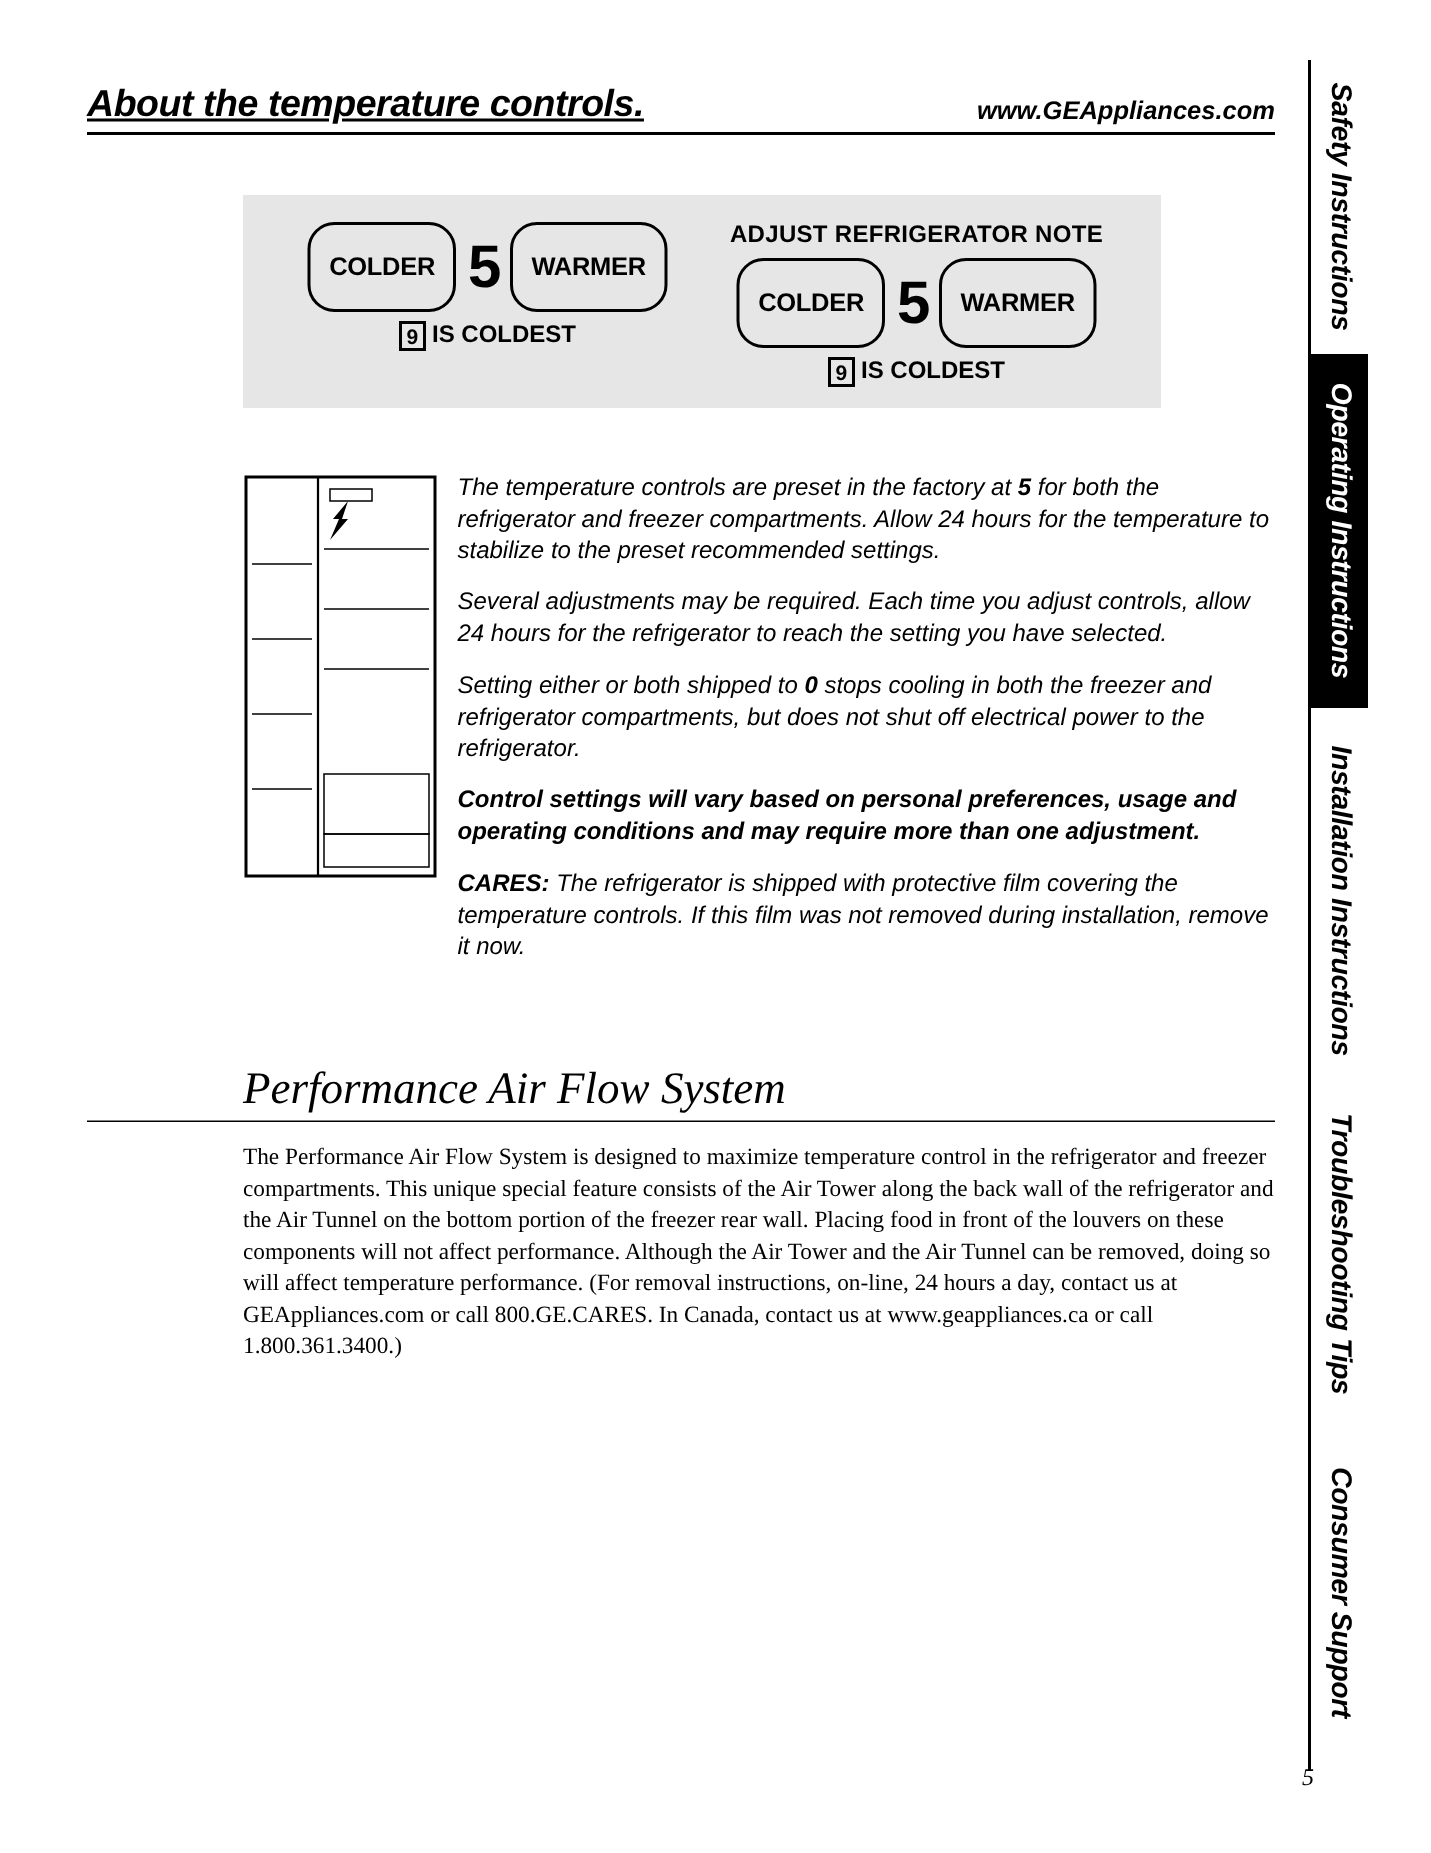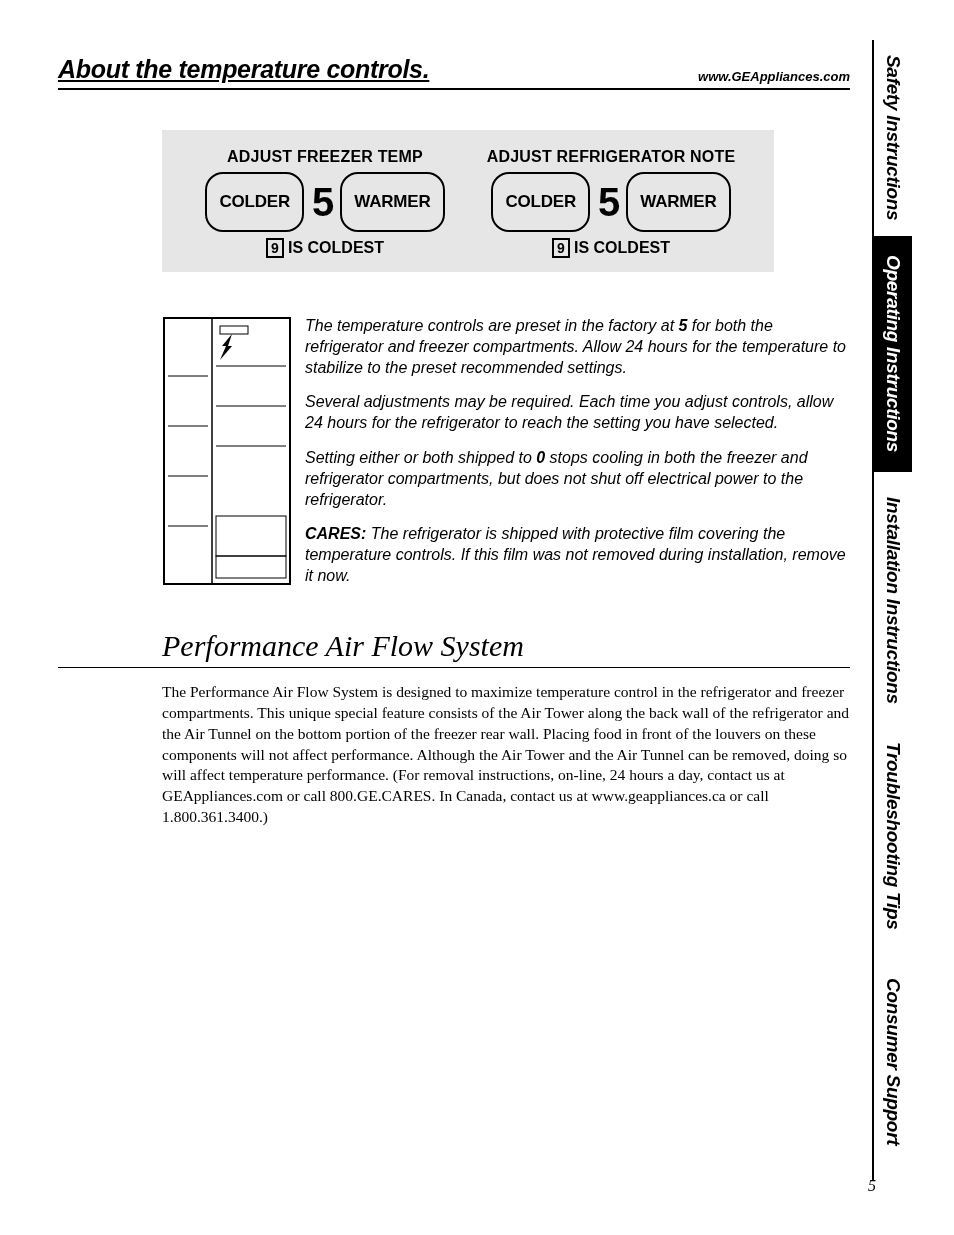--- a/index.html
+++ b/index.html
@@ -30,21 +30,21 @@
     font-style: italic;
     font-weight: 900;
     font-size: 25px;
     letter-spacing: -0.3px;
     text-decoration: underline;
   }
   .url {
     font-family: Arial, sans-serif;
     font-style: italic;
     font-weight: bold;
-    font-size: 13px;
+    font-size: 17px;
   }
 
   .controls-panel {
     background: #e6e6e6;
     margin-left: 104px;
     width: 612px;
     padding: 18px 20px 14px 20px;
     display: flex;
     justify-content: space-around;
   }
@@ -122,21 +122,21 @@
     font-style: italic;
     font-size: 16px;
     line-height: 1.3;
   }
   .body-text p { margin-bottom: 14px; }
   .body-text .bold { font-weight: bold; font-style: italic; }
   .body-text .preset-num { font-weight: bold; font-style: italic; }
   .note-label { font-weight: bold; font-style: italic; }
 
   .section2 {
-    margin-top: 28px;
+    margin-top: 53px;
     margin-left: 104px;
     width: 688px;
   }
   .section2-title {
     font-family: "Times New Roman", serif;
     font-style: italic;
     font-size: 30px;
     border-bottom: 1.5px solid #000;
     padding-bottom: 4px;
     margin-bottom: 14px;
@@ -195,21 +195,20 @@
 
 <div class="page">
 
   <div class="header-row">
     <div class="page-title">About the temperature controls.</div>
     <div class="url">www.GEAppliances.com</div>
   </div>
 
   <div class="controls-panel">
     <div class="control-block">
-      <div class="ctrl-title">ADJUST FREEZER TEMP</div>
       <div class="ctrl-row">
         <div class="pill">COLDER</div>
         <div class="seg">5</div>
         <div class="pill">WARMER</div>
       </div>
       <div class="coldest-row">
         <span class="nine-box">9</span>
         <span>IS COLDEST</span>
       </div>
     </div>
@@ -248,20 +247,21 @@
     </svg>
 
     <div class="body-text">
       <p>
         <span>The temperature controls are preset in the factory at </span><span class="preset-num">5</span><span> for both the refrigerator and freezer compartments. Allow 24 hours for the temperature to stabilize to the preset recommended settings.</span>
       </p>
       <p>Several adjustments may be required. Each time you adjust controls, allow 24 hours for the refrigerator to reach the setting you have selected.</p>
       <p>
         <span>Setting either or both shipped to </span><span class="preset-num">0</span><span> stops cooling in both the freezer and refrigerator compartments, but does not shut off electrical power to the refrigerator.</span>
       </p>
+      <p class="bold">Control settings will vary based on personal preferences, usage and operating conditions and may require more than one adjustment.</p>
       <p>
         <span class="note-label">CARES:</span><span> The refrigerator is shipped with protective film covering the temperature controls. If this film was not removed during installation, remove it now.</span>
       </p>
     </div>
   </div>
 
   <div class="section2">
     <div class="section2-title">Performance Air Flow System</div>
     <div class="section2-body">The Performance Air Flow System is designed to maximize temperature control in the refrigerator and freezer compartments. This unique special feature consists of the Air Tower along the back wall of the refrigerator and the Air Tunnel on the bottom portion of the freezer rear wall. Placing food in front of the louvers on these components will not affect performance. Although the Air Tower and the Air Tunnel can be removed, doing so will affect temperature performance. (For removal instructions, on-line, 24 hours a day, contact us at GEAppliances.com or call 800.GE.CARES. In Canada, contact us at www.geappliances.ca or call 1.800.361.3400.)</div>
   </div>

